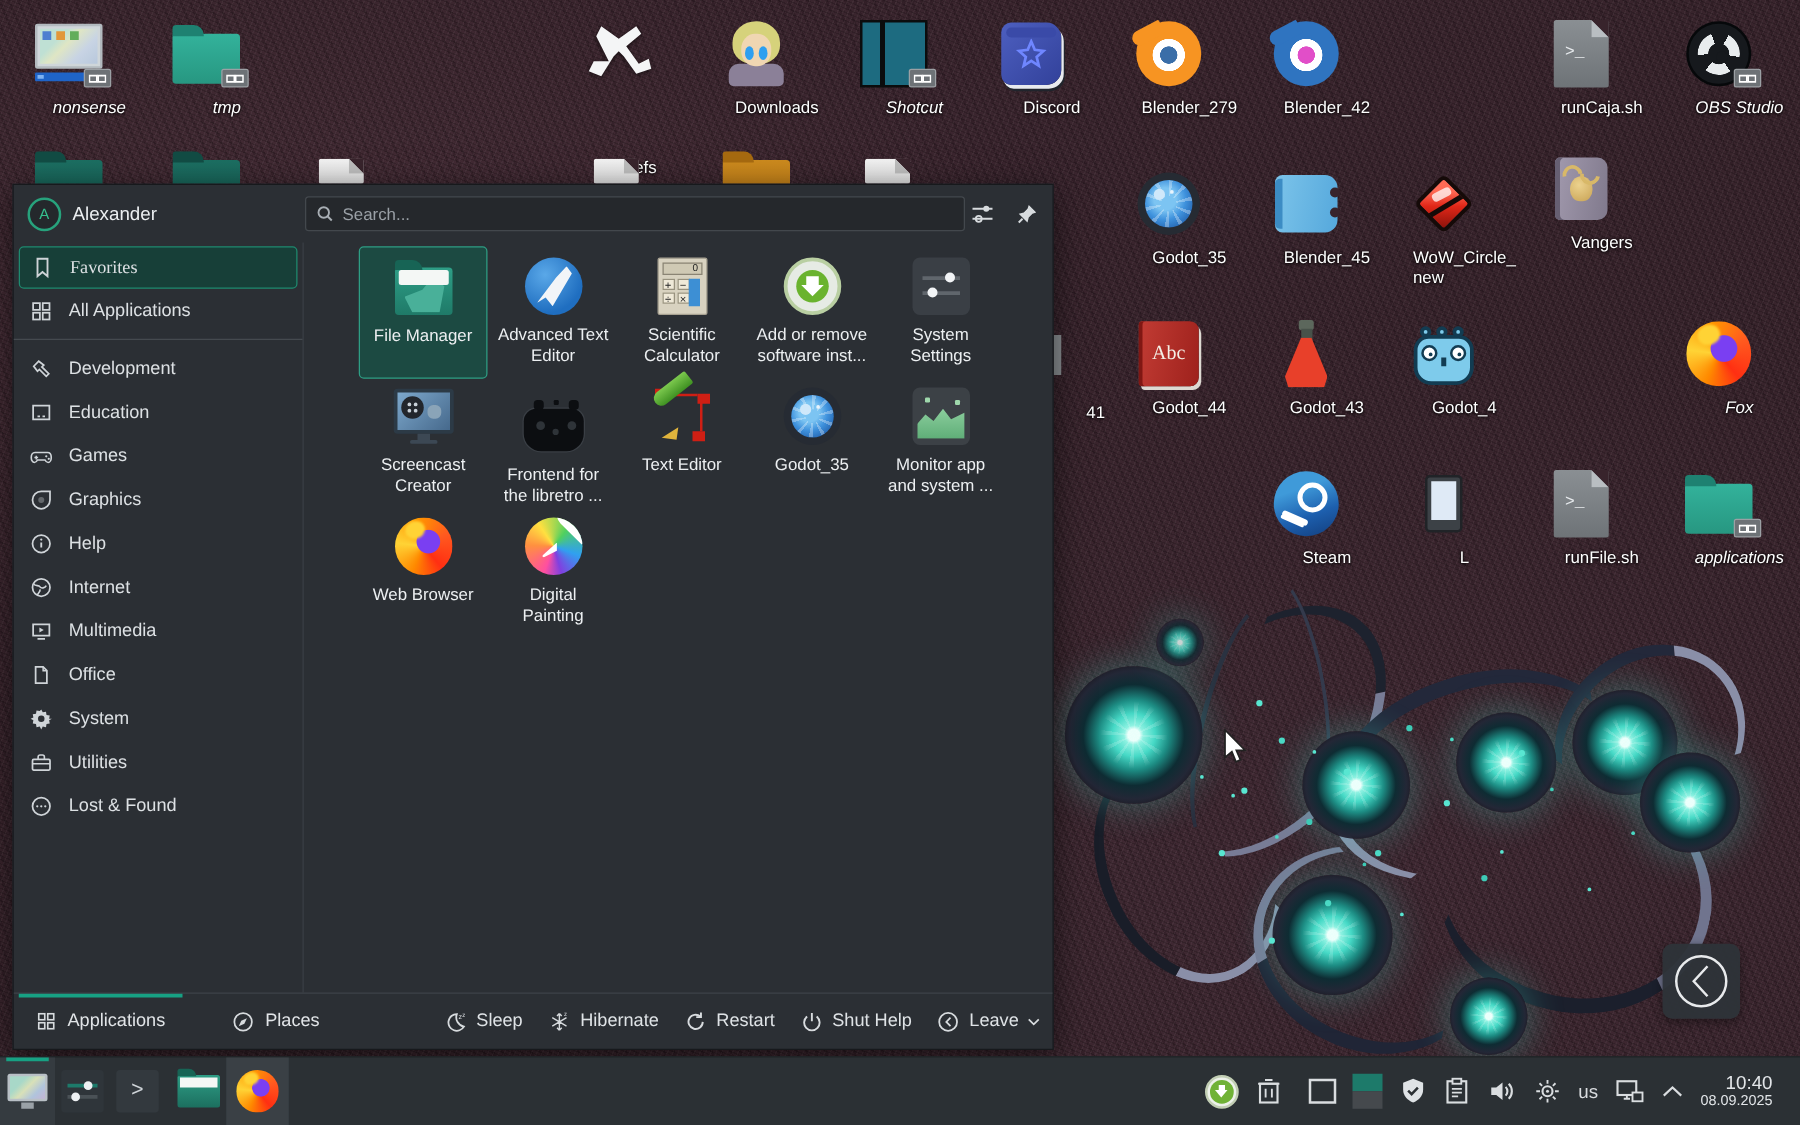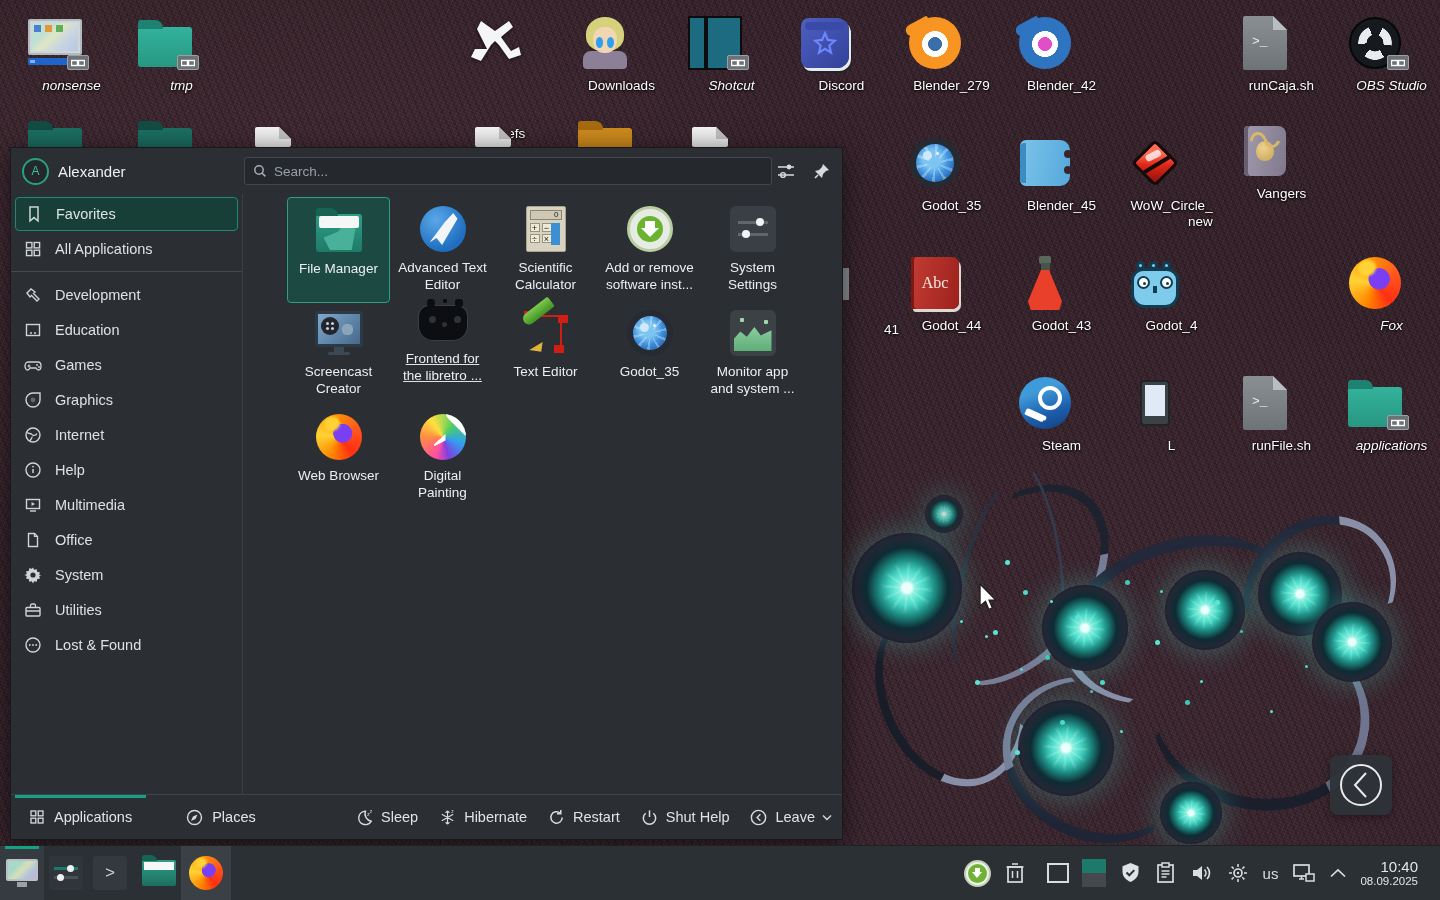--- a/index.html
+++ b/index.html
@@ -26,21 +26,21 @@
   .swirl::after { content:""; position:absolute; inset:16%; border-radius:50%;
     background:repeating-conic-gradient(rgba(255,255,255,.16) 0 9deg, transparent 9deg 30deg);
     -webkit-mask:radial-gradient(circle, #000 0 38%, transparent 52%); }
   .tent { position:absolute; border:solid transparent; border-radius:50%; }
   .speck, .speck2 { position:absolute; width:5px; height:5px; border-radius:50%; background:#58e6d1; }
   .speck2 { width:3px; height:3px; }
 
   
   .dicon { position:absolute; width:104px; display:flex; flex-direction:column; align-items:center; }
   .dart { position:relative; width:60px; height:58px; display:flex; align-items:center; justify-content:center; }
-  .dlabel { margin-top:6px; font-size:13.5px; color:#fff; text-align:right; line-height:16px;
+  .dlabel { margin-top:6px; font-size:13.5px; color:#fff; text-align:left; line-height:16px;
     text-shadow:0 1px 3px rgba(0,0,0,.95), 0 0 2px rgba(0,0,0,.8); white-space:pre-line;margin-left:33px; }
   .it { font-style:italic; }
   .emblem { position:absolute; right:-4px; bottom:2px; width:22px; height:15px; background:#6d7276;
     border:1px solid #9ba0a4; border-radius:2px; display:flex; align-items:center; justify-content:center; }
 
   
   .fold { position:relative; width:54px; height:40px; border-radius:3px;
     background:linear-gradient(#33b29b,#279781); margin-top:8px; }
   .fold::before { content:""; position:absolute; top:-7px; left:0; width:25px; height:9px;
     border-radius:3px 8px 0 0; background:#1e8171; }
@@ -180,21 +180,21 @@
   .uname { margin-left:9px; font-size:15px; color:#eceff1; }
   .search { position:absolute; left:233px; top:9px; width:528px; height:28px; background:#25282c;
     border:1px solid #43484d; border-radius:3px; display:flex; align-items:center; padding:0 8px; }
   .search input { flex:1; background:transparent; border:0; outline:0; color:#cfd4d8; font-size:13.5px; margin-left:7px;
     font-family:"Liberation Sans","DejaVu Sans",sans-serif; }
   .search input::placeholder { color:#9aa0a6; }
   .hicons { position:absolute; right:10px; top:0; height:46px; display:flex; align-items:center; gap:16px; }
 
   .sidebar { position:absolute; left:0; top:46px; bottom:45px; width:232px; border-right:1px solid #3a3f44; padding-top:3px; }
   .sitem { height:35px; display:flex; align-items:center; padding-left:13px; gap:13px; font-size:14.5px; color:#dde1e4; }
-  .sitem.sel { background:#173f38; border:1px solid #1e8a6f; border-radius:4px; margin:0 4px; padding-left:9px; height:34px; }
+  .sitem.sel { background:#173f38; border:1px solid #1e8a6f; border-radius:4px; margin:0 4px; padding-left:9px; height:34px;font-family:Liberation Serif, serif; }
   .ssep { height:1px; background:#454a4f; margin:5px 0; }
 
   .appgrid { position:absolute; left:232px; top:46px; right:0; bottom:45px; }
   .acell { position:absolute; width:103px; height:106px; display:flex; flex-direction:column; align-items:center; border-radius:4px; }
   .acell.sel { background:#1c4a42; border:1px solid #2e9e84; }
   .aart { margin-top:8px; width:48px; height:48px; display:flex; align-items:center; justify-content:center; position:relative; }
   .albl { margin-top:6px; font-size:13.5px; line-height:17px; text-align:center; color:#eceff1; white-space:pre-line; }
 
   
   .art-dolphin { position:relative; width:46px; height:38px; border-radius:3px; background:linear-gradient(#2e9e86,#1f7a68); margin-top:6px; }
@@ -641,31 +641,31 @@
     <div class="sitem">
       <svg class="ic" width="18" height="18" viewBox="0 0 18 18">
           <path d="M9 2a7 7 0 1 0 7 7V2z" fill="none" stroke="#cfd4d8" stroke-width="1.4"></path>
           <circle cx="9" cy="9" r="2.4" fill="rgba(207,212,216,.35)"></circle>
         </svg>
       <span>Graphics</span>
     </div>
     <div class="sitem">
       <svg class="ic" width="18" height="18" viewBox="0 0 18 18">
           <circle cx="9" cy="9" r="7" fill="none" stroke="#cfd4d8" stroke-width="1.4"></circle>
-          <path d="M3 6.5c2 1.5 4 .5 5 2s4 1 5-1M6 15c.5-2 2.5-2.5 2-4.5" fill="none" stroke="#cfd4d8" stroke-width="1.3"></path>
-        </svg>
-      <span>Internet</span>
-    </div>
-    <div class="sitem">
-      <svg class="ic" width="18" height="18" viewBox="0 0 18 18">
-          <circle cx="9" cy="9" r="7" fill="none" stroke="#cfd4d8" stroke-width="1.4"></circle>
           <path d="M9 8v4" stroke="#cfd4d8" stroke-width="1.5"></path>
           <circle cx="9" cy="5.6" r=".9" fill="#cfd4d8"></circle>
         </svg>
       <span>Help</span>
+    </div>
+    <div class="sitem">
+      <svg class="ic" width="18" height="18" viewBox="0 0 18 18">
+          <circle cx="9" cy="9" r="7" fill="none" stroke="#cfd4d8" stroke-width="1.4"></circle>
+          <path d="M3 6.5c2 1.5 4 .5 5 2s4 1 5-1M6 15c.5-2 2.5-2.5 2-4.5" fill="none" stroke="#cfd4d8" stroke-width="1.3"></path>
+        </svg>
+      <span>Internet</span>
     </div>
     <div class="sitem">
       <svg class="ic" width="18" height="18" viewBox="0 0 18 18">
           <rect x="2.5" y="3.5" width="13" height="9" fill="none" stroke="#cfd4d8" stroke-width="1.4"></rect>
           <path d="M7.5 6l3.5 2-3.5 2z" fill="#cfd4d8"></path>
           <path d="M6 15h6" stroke="#cfd4d8" stroke-width="1.4"></path>
         </svg>
       <span>Multimedia</span>
     </div>
     <div class="sitem">
@@ -755,21 +755,21 @@
             <div class="frm">
               <i></i>
             </div>
             <div class="std"></div>
             <div class="bas"></div>
           </div>
         </div>
       <div class="albl">Screencast
 Creator</div>
     </div>
-    <div class="acell" style="left:148px;top:94px;text-decoration:underline;">
+    <div class="acell" style="left:148px;top:115px;">
       <div class="aart">
           <div class="art-retro"></div>
         </div>
       <div class="albl">Frontend for
 the libretro ...</div>
     </div>
     <div class="acell" style="left:251px;top:107px;">
       <div class="aart">
           <div class="art-kile">
         <span class="sq" style="left:2px;top:2px;"></span>

